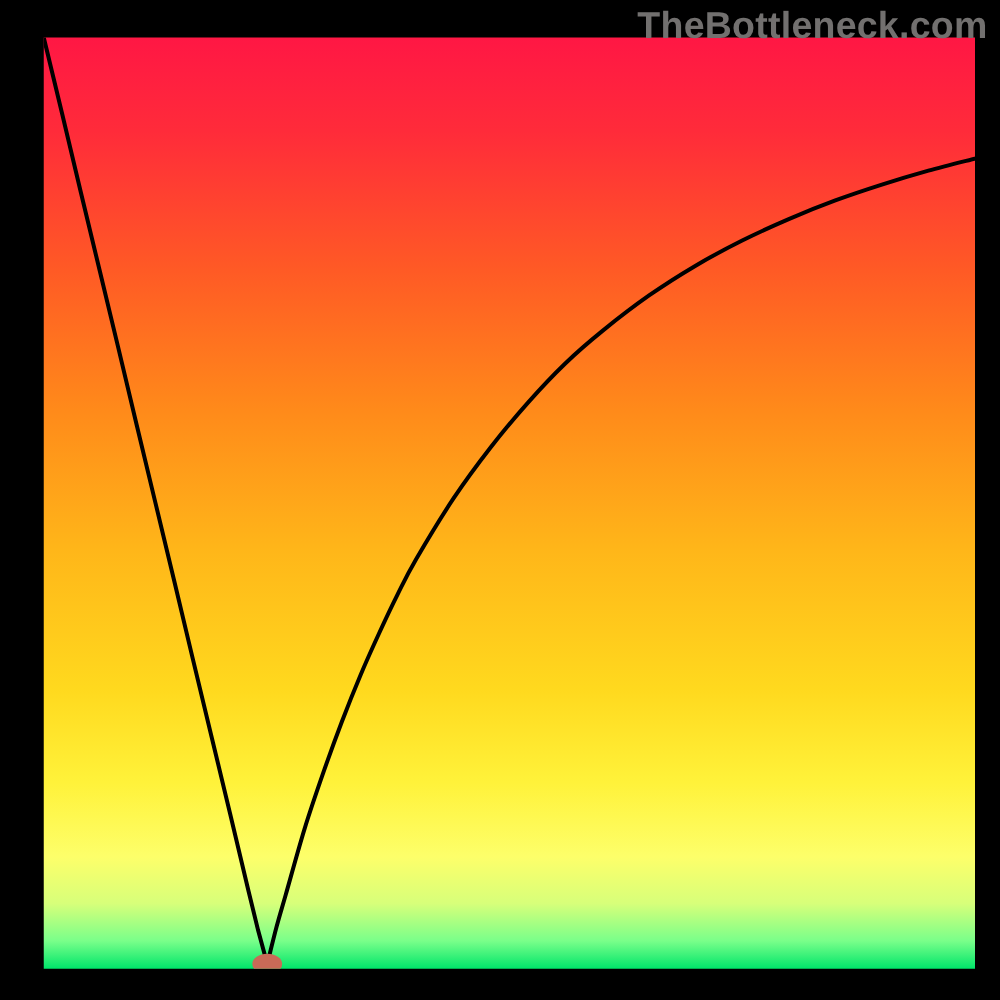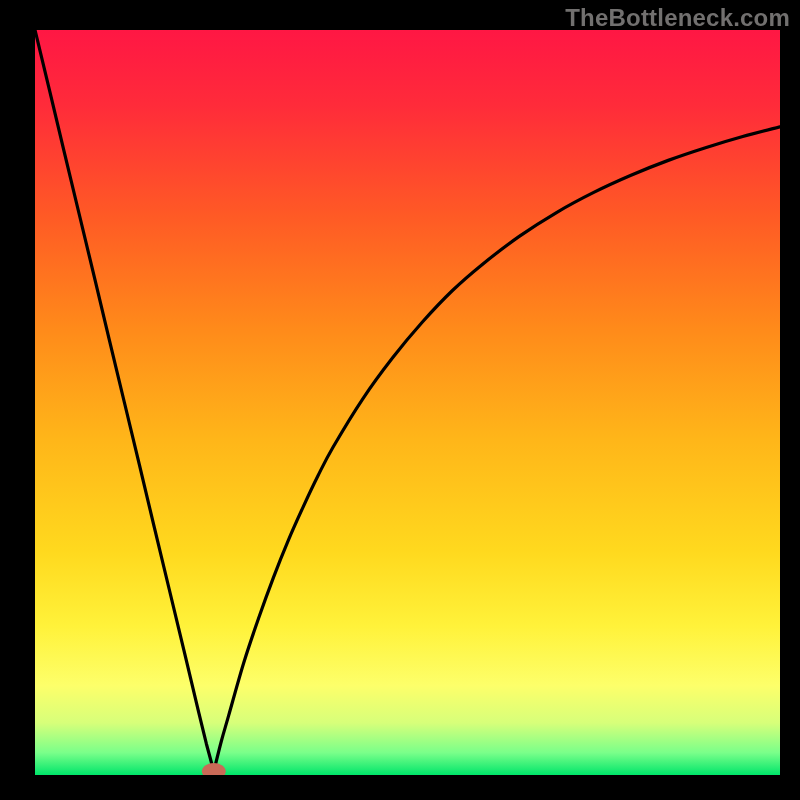--- a/index.html
+++ b/index.html
@@ -14,21 +14,21 @@
     position: relative;
     width: 800px;
     height: 800px;
     background: #000;
   }
   .attribution {
     position: absolute;
     top: 4px;
     right: 10px;
     font-family: Arial, Helvetica, sans-serif;
-    font-size: 24px;
+    font-size: 30px;
     font-weight: 600;
     color: #72706f;
     z-index: 5;
     letter-spacing: 0.2px;
   }
   svg {
     position: absolute;
     left: 0;
     top: 0;
   }

